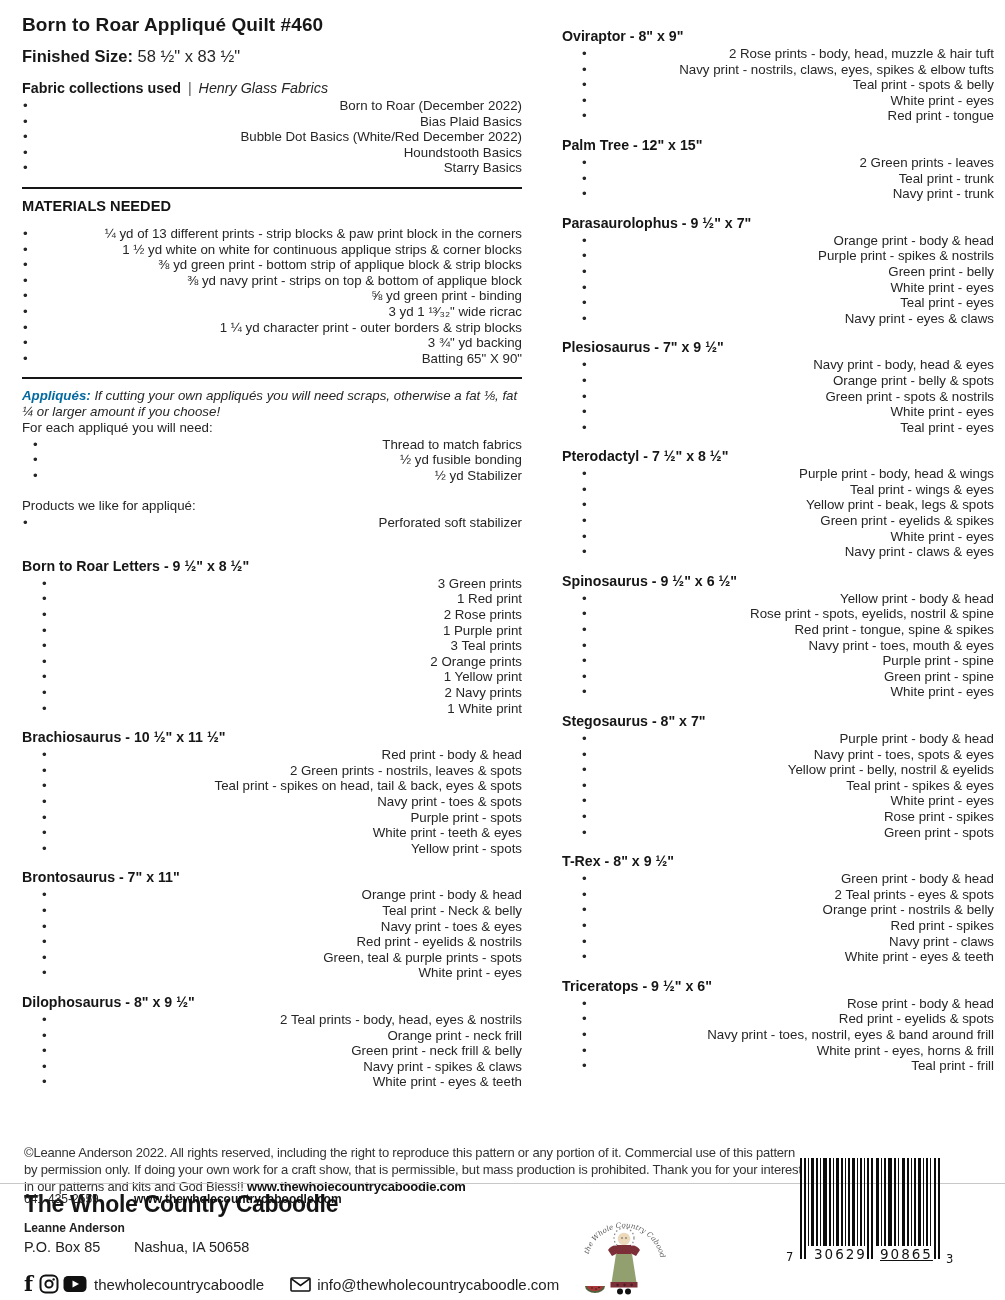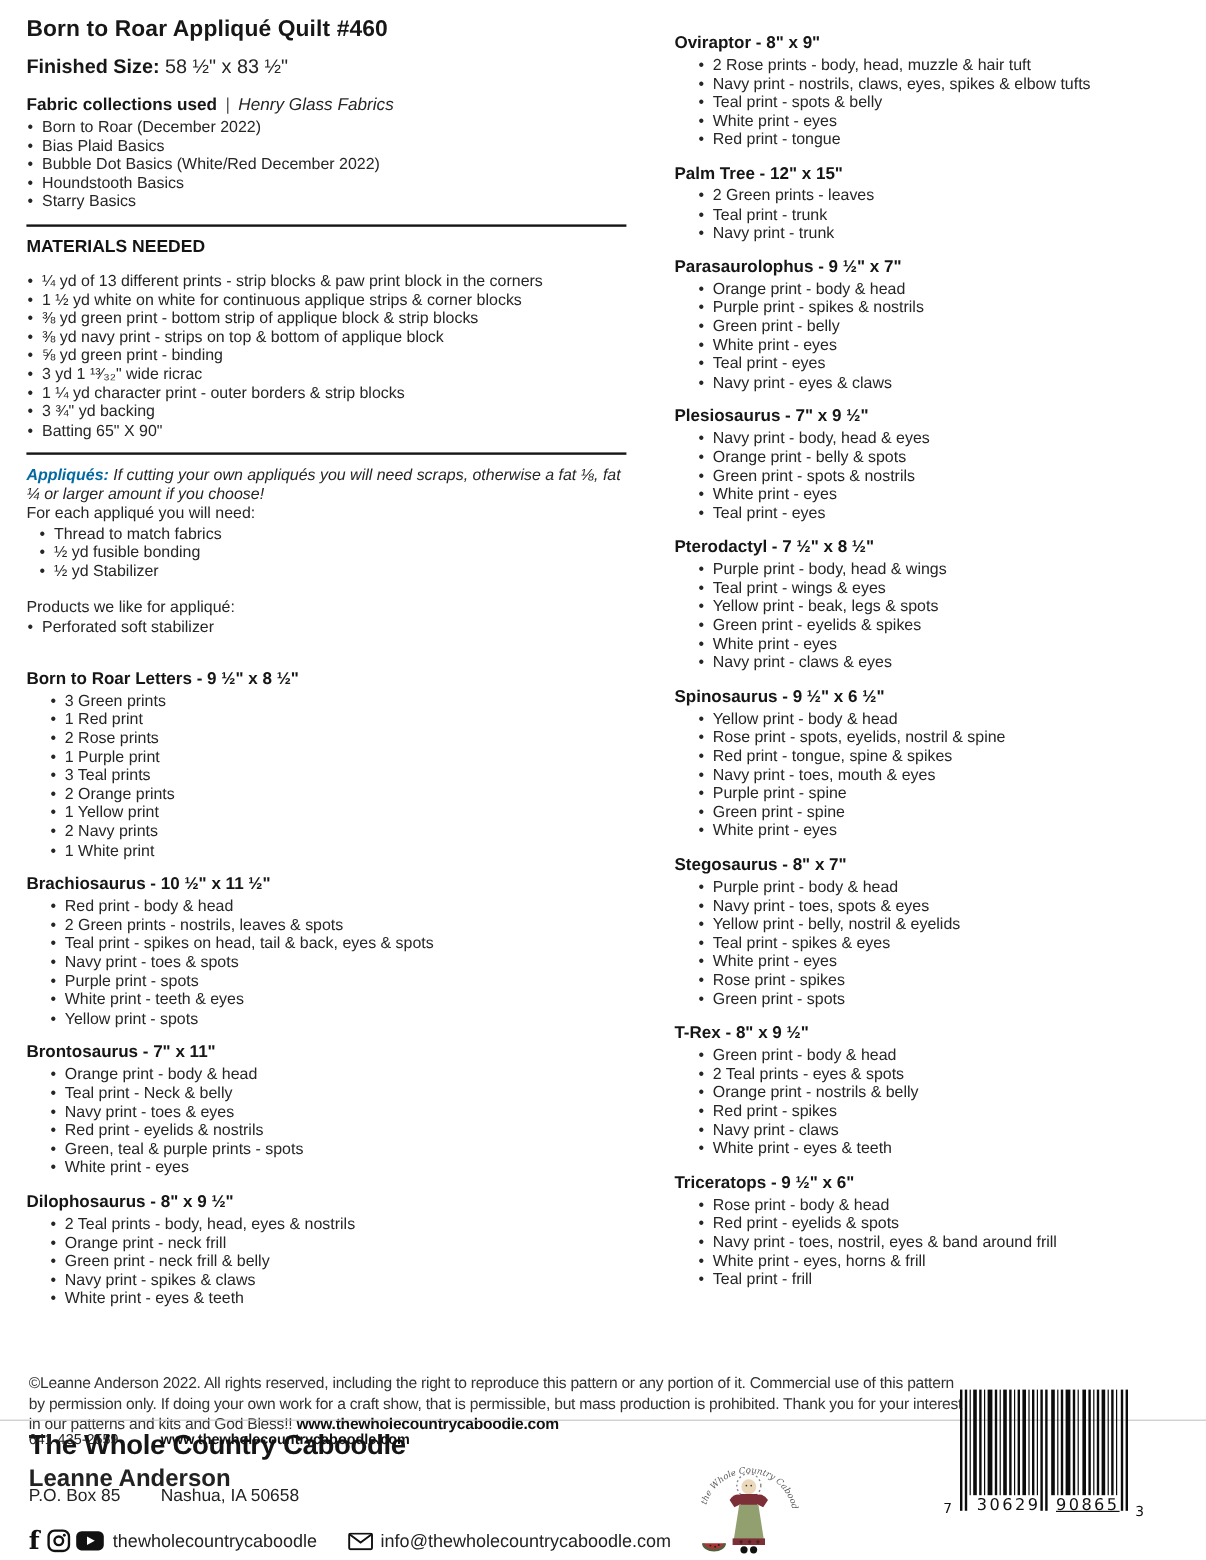--- a/index.html
+++ b/index.html
@@ -11,21 +11,21 @@
   .col-right { position:absolute; left:562px; top:28px; width:432px; }
 
   .doc-title { font-size:19px; font-weight:bold; color:#171717; margin:0 0 11px 0; letter-spacing:.1px; }
   .size-line { font-size:16.5px; margin:0 0 14px 0; }
   .size-line b { font-weight:bold; color:#171717; }
   .fab-line { font-size:14.3px; margin:0 0 2px 0; }
   .fab-line b { color:#171717;text-align:center; }
   .fab-line .sep { font-weight:normal; color:#555; padding:0 3px; }
   .fab-line i { font-style:italic; }
 
-  ul.blist { list-style:none; margin:1px 0 0 0; padding:0; font-size:13.3px; line-height:15.6px; }
+  ul.blist { list-style:none; margin:1px 0 0 0; padding:0; font-size:13.3px; line-height:15.6px;text-align:right; }
   ul.blist li { padding-left:13px; position:relative; white-space:nowrap; }
   ul.blist li::before { content:"•"; position:absolute; left:1px; }
   ul.indent { margin-left:19px; }
 
   .rule  { border:none; border-top:2.4px solid #161616; margin:11px 0 9px 0; }
   .mat-head { font-size:14.6px; font-weight:bold; color:#141414; margin:0 0 12px 0; }
 
   .app-block { font-size:13.3px; line-height:15.8px; margin-top:4px; }
   .app-block .lbl { font-weight:bold; font-style:italic; color:#0369a1;text-align:center; }
   .app-block .intro { font-style:italic; }
@@ -35,21 +35,21 @@
   .sections .section:first-child { margin-top:0; }
   #left-sections { margin-top:27px; }
   .sec-title { font-size:14.2px; font-weight:bold; color:#161616; margin-bottom:2px; white-space:nowrap; }
 
   .copyright { position:absolute; left:24px; top:1132px; width:778px; font-size:13px; line-height:16.8px; letter-spacing:-0.2px; color:#333; }
   .copyright b { color:#111; letter-spacing:-0.2px; }
 
   .footer-divider { position:absolute; left:0; top:1183px; width:1005px; border:none; border-top:1px solid #c8c8c8; margin:0; }
 
   .company { position:absolute; left:24px; top:1191px; font-size:23px; font-weight:bold; color:#151515; letter-spacing:-0.3px; }
-  .owner   { position:absolute; left:24px; top:1221px; font-size:20px; font-weight:bold; color:#222; }
+  .owner   { position:absolute; left:24px; top:1221px; font-size:12px; font-weight:bold; color:#222; }
   .addr-row  { position:absolute; left:24px; top:1239px; font-size:14.5px; color:#222; display:flex; }
   .addr-row .cell1 { width:110px; }
   .phone-row { position:absolute; left:24px; top:1192px; font-size:12px; color:#222; display:flex; }
   .phone-row .cell1 { width:110px; }
   .phone-row b { color:#111; }
   .social-row { position:absolute; left:24px; top:1274px; display:flex; align-items:center; font-size:15px; color:#222; }
   .social-row .ico { display:inline-flex; align-items:center; margin-right:4px; }
   .fb { font-weight:bold; font-size:21px; line-height:20px; color:#111; margin-right:6px; font-family:"DejaVu Serif", serif; }
   .handle { margin-left:3px; }
   .email-wrap { display:flex; align-items:center; margin-left:26px; }

